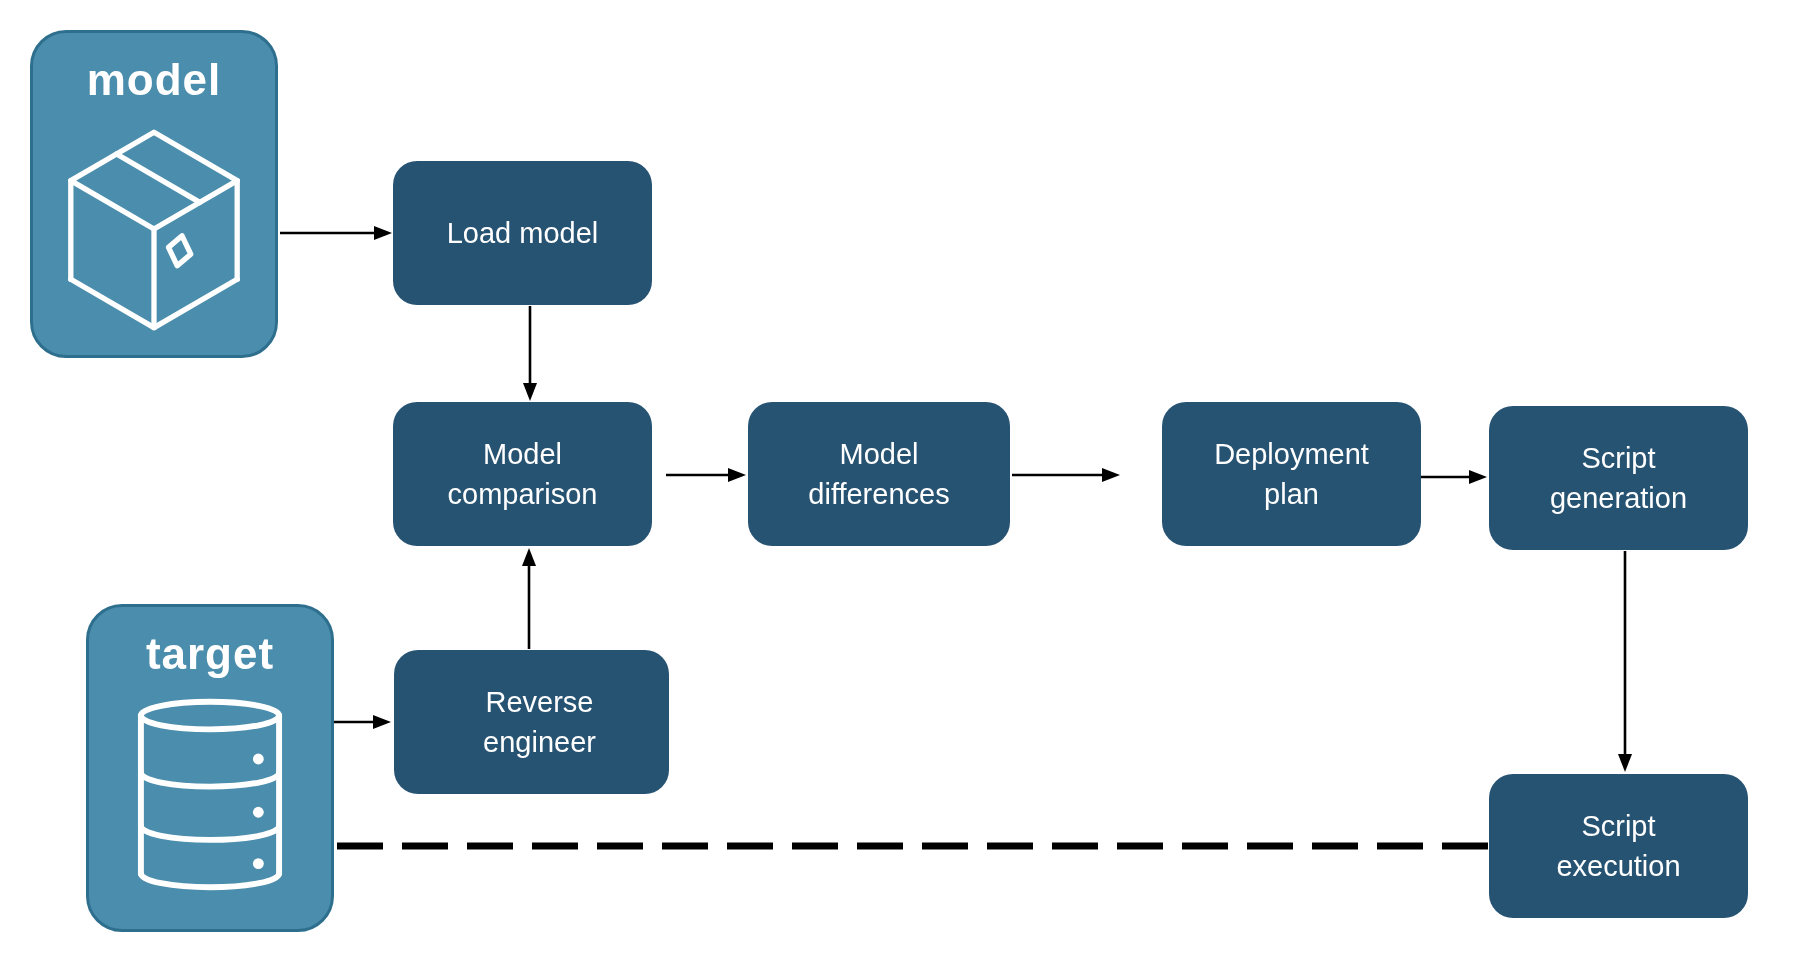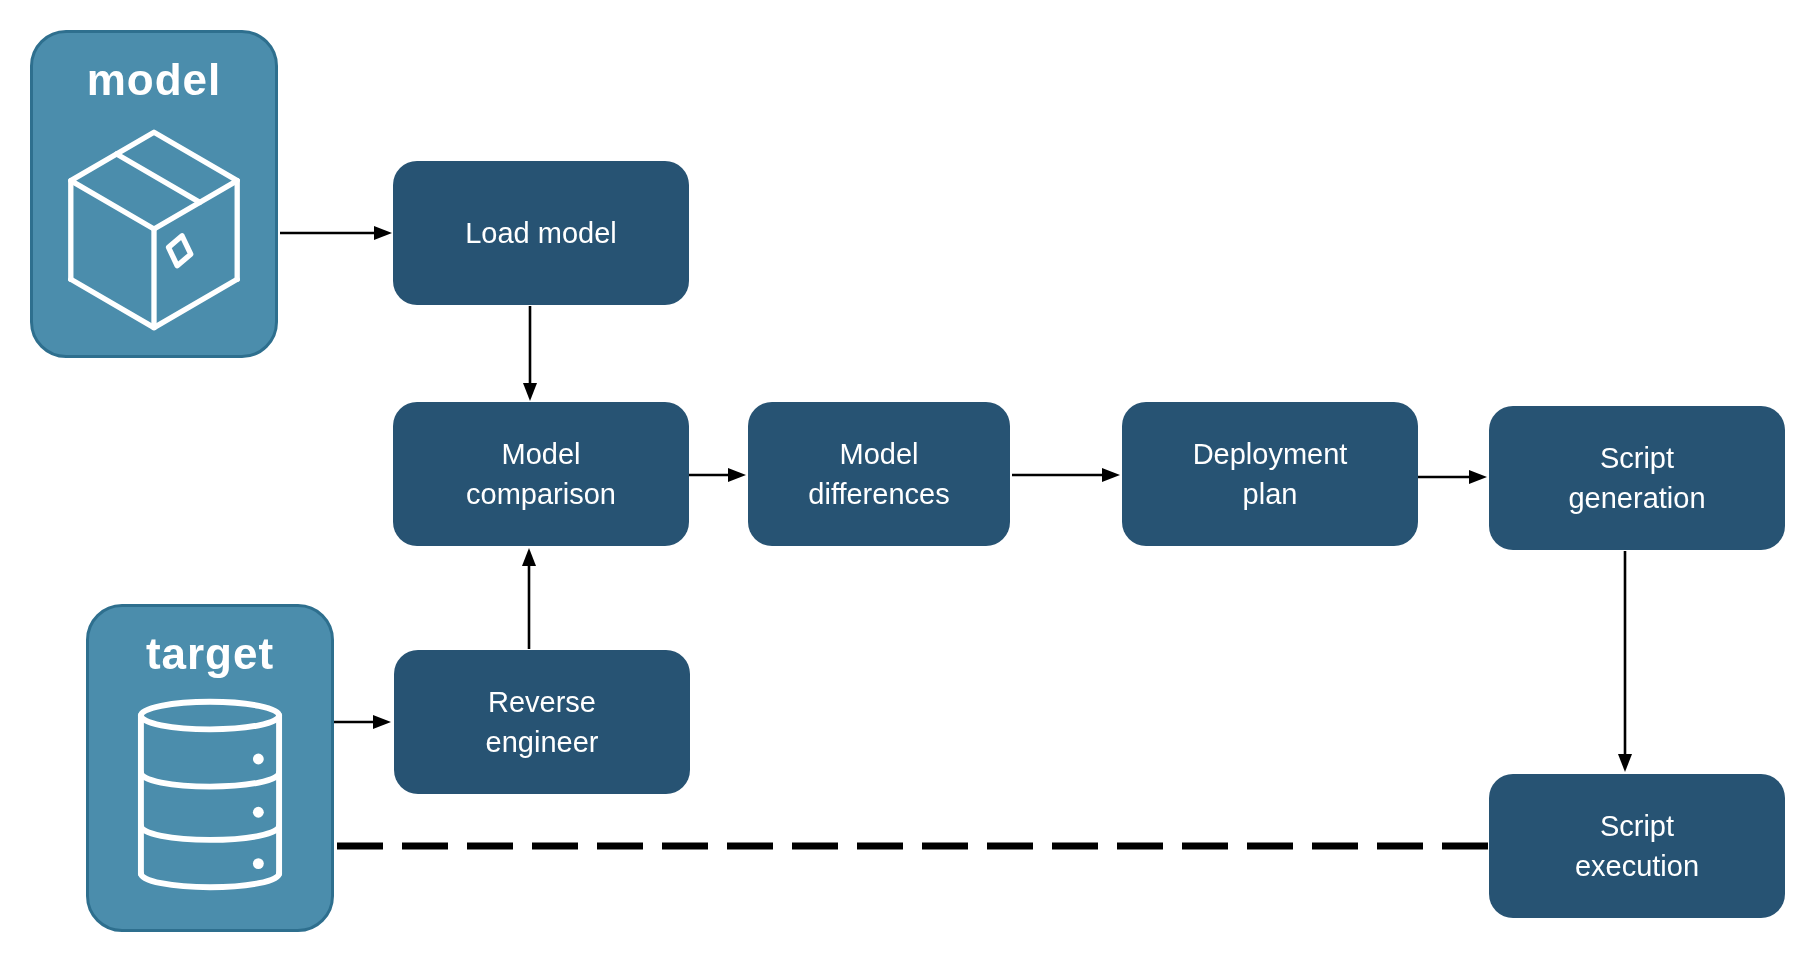--- a/index.html
+++ b/index.html
@@ -16,40 +16,40 @@
     left: 0; top: 0;
     width: 1800px; height: 959px;
     pointer-events: none;
   }
   .edge-line { stroke: #000000; stroke-width: 2.6; fill: none; }
   .edge-line.dashed { stroke-width: 7; stroke-dasharray: 46 19; }
   .edge-head { fill: #000000; stroke: none; }
 
   .node {
     position: absolute;
-    width: 296px;
+    width: 259px;
     height: 144px;
     background: #275373;
     border-radius: 24px;
     display: flex;
     align-items: center;
     justify-content: center;
     text-align: center;
     color: #ffffff;
     font-size: 29px;
     line-height: 40px;
   }
   .node span { white-space: pre-line; }
 
   #n-load-model        { left: 393px;  top: 161px; }
   #n-model-comparison  { left: 393px;  top: 402px; }
   #n-model-differences { left: 748px;  top: 402px; width: 262px; }
-  #n-deployment-plan   { left: 1122px; top: 402px; }
+  #n-deployment-plan   { left: 1162px; top: 402px; }
   #n-script-generation { left: 1489px; top: 406px; }
-  #n-reverse-engineer  { left: 394px;  top: 650px; }
+  #n-reverse-engineer  { left: 394px;  top: 650px; padding-left: 16px; }
   #n-script-execution  { left: 1489px; top: 774px; }
 
   .card {
     position: absolute;
     width: 248px;
     height: 328px;
     background: #4B8DAC;
     border: 3px solid #2E6F8E;
     border-radius: 36px;
     box-sizing: border-box;

